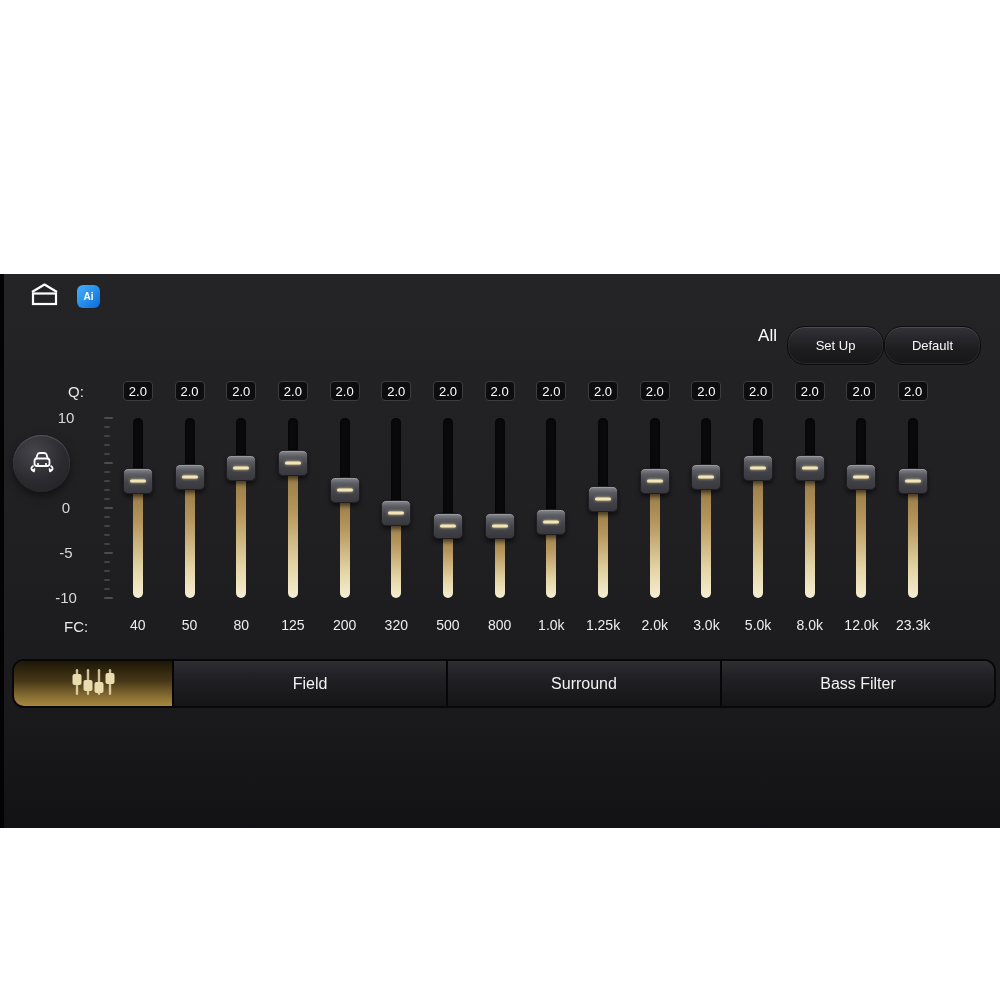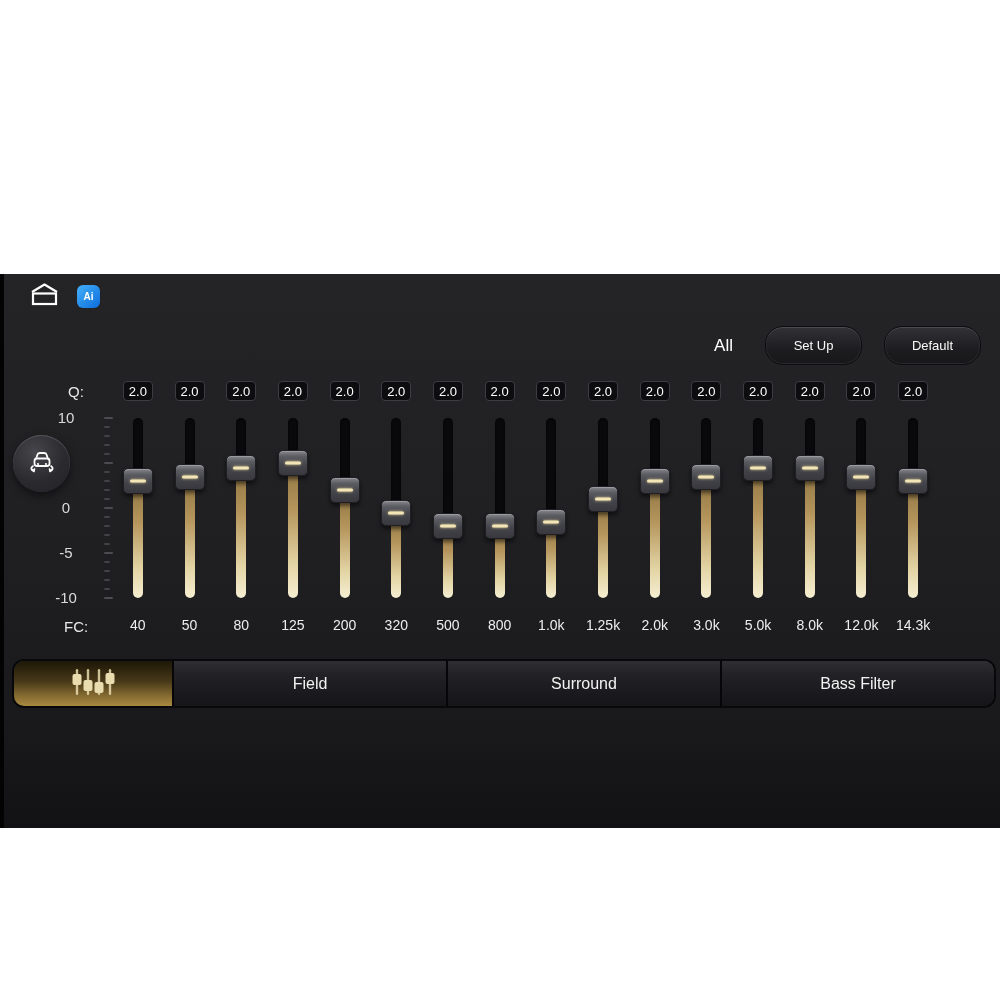--- a/index.html
+++ b/index.html
@@ -17,21 +17,21 @@
   .vol-num{font-size:17px;color:#fff;}
   .ai-chip{width:23px;height:23px;border-radius:6px;display:flex;align-items:center;justify-content:center;
            font-size:10px;font-weight:bold;color:#fff;}
 
   
   .preset-pill{position:absolute;left:30px;top:52px;width:120px;height:38px;border-radius:19px;
                background:linear-gradient(180deg,#19191c,#131316);border:1px solid #34343a;
                box-shadow:0 0 0 2px #0d0d0f, inset 0 1px 0 #2b2b30;
                display:flex;align-items:center;justify-content:center;gap:12px;cursor:pointer;}
   .preset-pill .label{font-size:17px;color:#fafafa;}
-  .hdr-right{position:absolute;right:19px;top:52px;display:flex;align-items:center;gap:22px;height:39px;}
+  .hdr-right{position:absolute;right:19px;top:52px;display:flex;height:39px;}
   .all-label{font-size:17px;color:#fff;padding-right:10px;}
   .hdr-btn{width:97px;height:39px;border-radius:18px;box-sizing:border-box;
            background:linear-gradient(180deg,#323237,#1d1d20 60%,#17171a);
            border:1px solid #0c0c0e;box-shadow:inset 0 1px 0 #4c4c52, inset 0 0 0 1px #2a2a2e;
            display:flex;align-items:center;justify-content:center;
            font-size:13px;color:#fafafa;cursor:pointer;}
 
   
   .q-title{position:absolute;left:64px;top:109px;font-size:15px;color:#e9e9e9;}
   .fc-title{position:absolute;left:60px;top:344px;font-size:15px;color:#e9e9e9;}
@@ -300,21 +300,21 @@
         </div>
         <div class="band">
           <div class="q-box">2.0</div>
           <div class="slider">
             <div class="track"></div>
             <div class="fill" style="height: 117px;"></div>
             <div class="handle" style="top: 50px;">
               <div class="dash"></div>
             </div>
           </div>
-          <div class="freq">14.3k</div>
+          <div class="freq">23.3k</div>
         </div>
       </div>
 
     <div class="car-btn">
       <span>
         <svg width="34" height="28" viewBox="0 0 34 28" fill="none">
           <path d="M11 11 L12.5 6.5 Q13 5 15 5 H19 Q21 5 21.5 6.5 L23 11" stroke="#ffffff" stroke-width="1.8" fill="none" stroke-linejoin="round"></path>
           <rect x="9.5" y="10.5" width="15" height="7.5" rx="2.5" stroke="#ffffff" stroke-width="1.8" fill="none"></rect>
           <circle cx="13" cy="16" r="1.1" fill="#ffffff"></circle>
           <circle cx="21" cy="16" r="1.1" fill="#ffffff"></circle>

